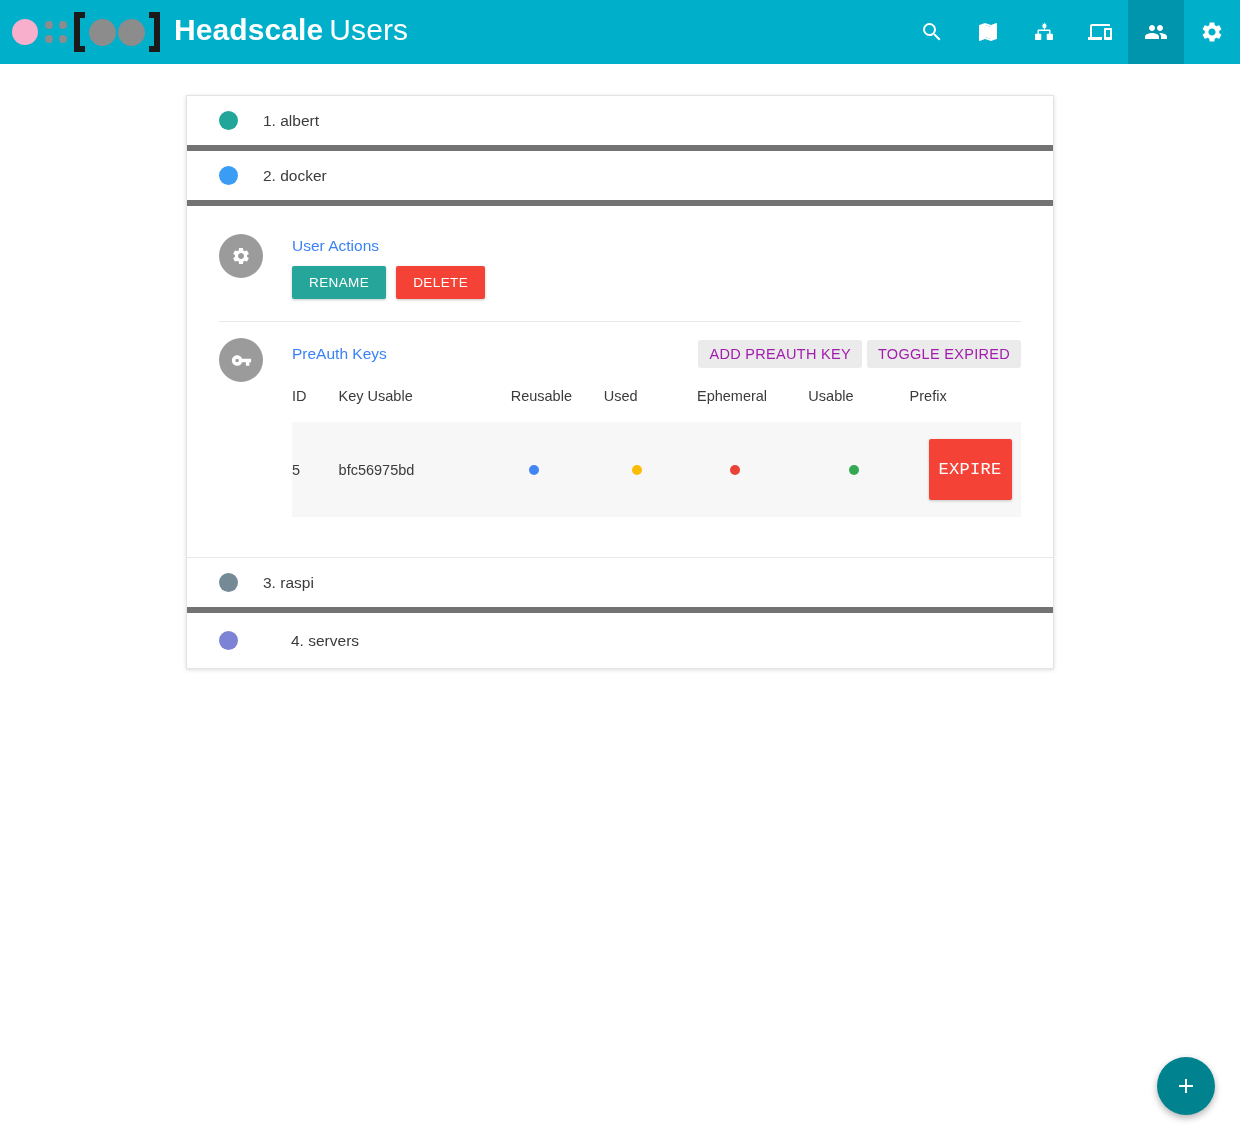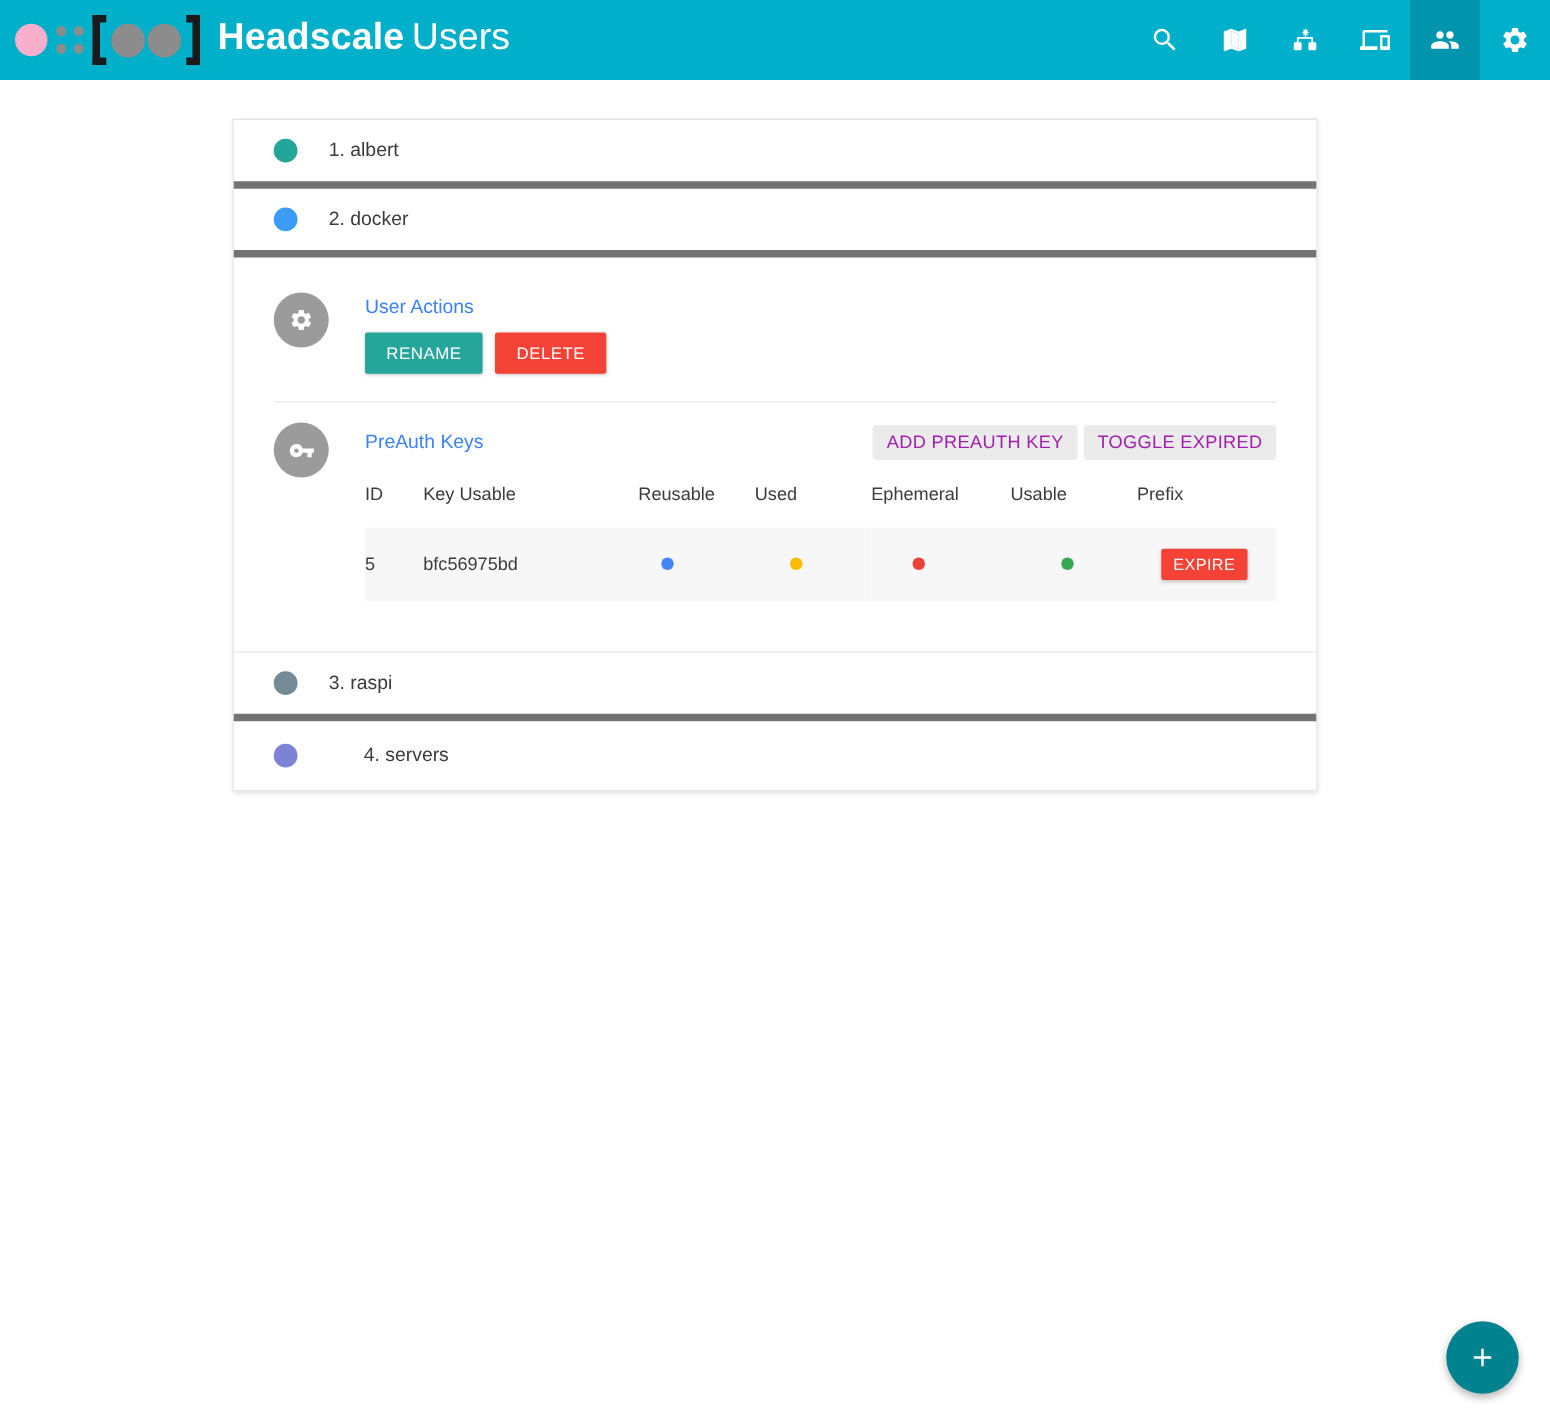--- a/index.html
+++ b/index.html
@@ -248,24 +248,24 @@
 
   .sdot {
     width: 10px; height: 10px; border-radius: 50%;
     display: inline-block;
   }
 
   .btn-expire {
     background: #F44336;
     color: #ffffff;
     border: none;
-    font-family: Liberation Sans, sans-serif;
-    font-size: 13px;
+    font-family: Liberation Mono, monospace;
+    font-size: 17px;
     letter-spacing: 0.3px;
-    padding: 5px 10px;
+    padding: 21px 10px;
     border-radius: 2px;
     cursor: pointer;
     box-shadow: 0 1px 3px rgba(0,0,0,0.2);
   }
 
   
   .fab {
     position: absolute;
     right: 25px;
     bottom: 25px;

